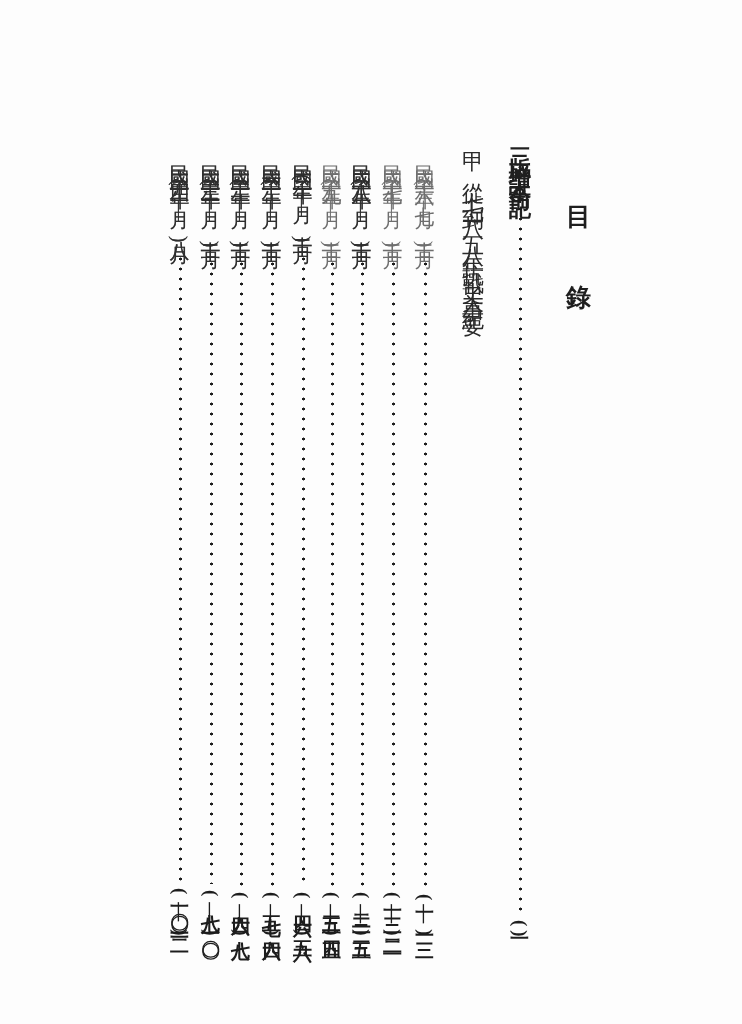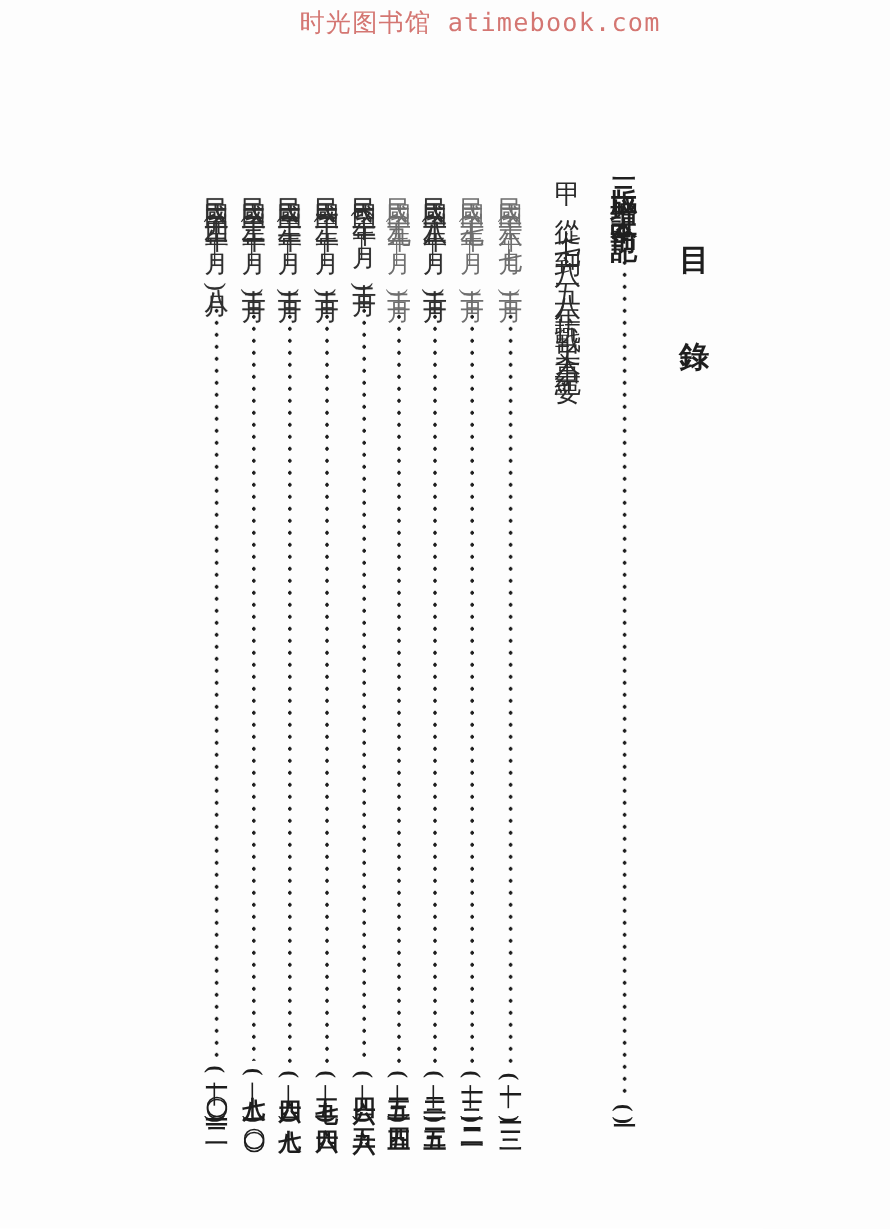--- a/index.html
+++ b/index.html
@@ -84,21 +84,20 @@
     background-size: 3px 10px;
     background-repeat: repeat-y;
     background-position: center top;
   }
 </style>
 </head>
 <body>
 
 <div class="page">
 
-  <div class="watermark">时光图书馆 atimebook.com</div>
 
   <div class="doc-title">
     <span>目</span>
     <span>錄</span>
   </div>
 
   <div class="toc-col" style="left:503px; top:131px; height:808px;">
     <span class="v-text preface-title">三版增訂本前記</span>
     <div class="leader"></div>
     <span class="v-text pages">(一)</span>

